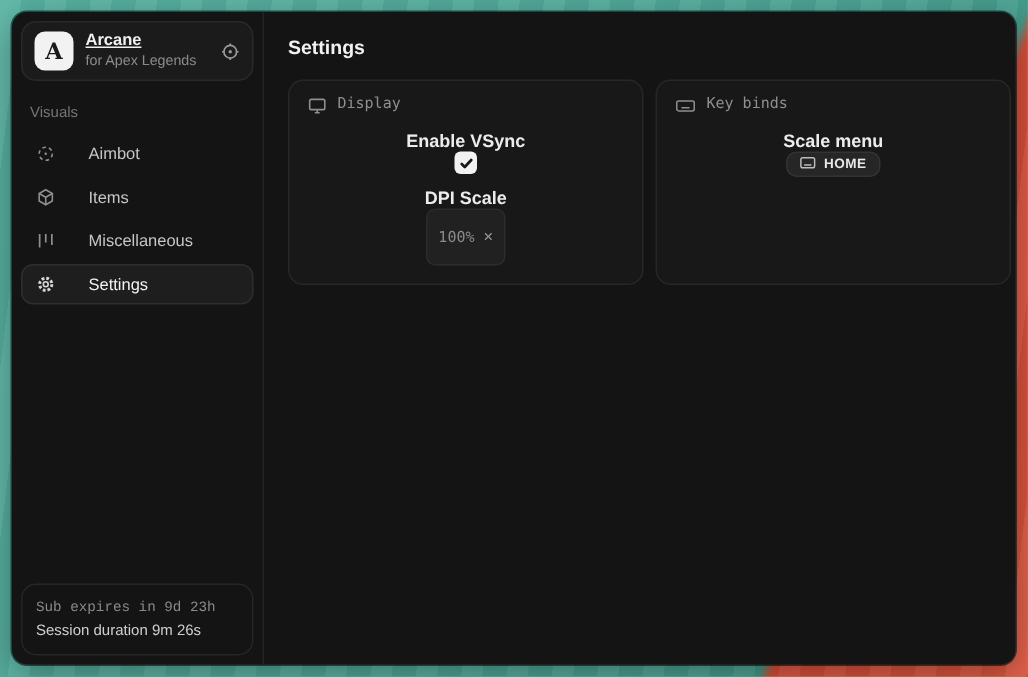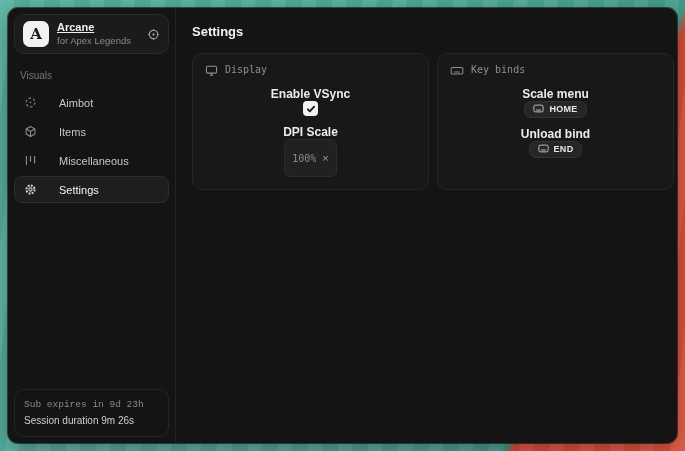--- a/index.html
+++ b/index.html
@@ -237,29 +237,17 @@
             <span class="kicon">
               <svg width="11" height="9" viewBox="0 0 18 14" fill="none" stroke="currentColor" stroke-width="1.6">
                 <rect x="1.5" y="1.5" width="15" height="11" rx="2"></rect>
                 <path d="M5 9.5h8"></path>
               </svg>
             </span>
             <span>HOME</span>
           </span>
         </div>
 
-        <div class="card-row">
-          <span class="row-label">Unload bind</span>
-          <span class="key-btn">
-            <span class="kicon">
-              <svg width="11" height="9" viewBox="0 0 18 14" fill="none" stroke="currentColor" stroke-width="1.6">
-                <rect x="1.5" y="1.5" width="15" height="11" rx="2"></rect>
-                <path d="M5 9.5h8"></path>
-              </svg>
-            </span>
-            <span>END</span>
-          </span>
-        </div>
       </div>
 
     </div>
   </div>
 </div>
 
 </body></html>

